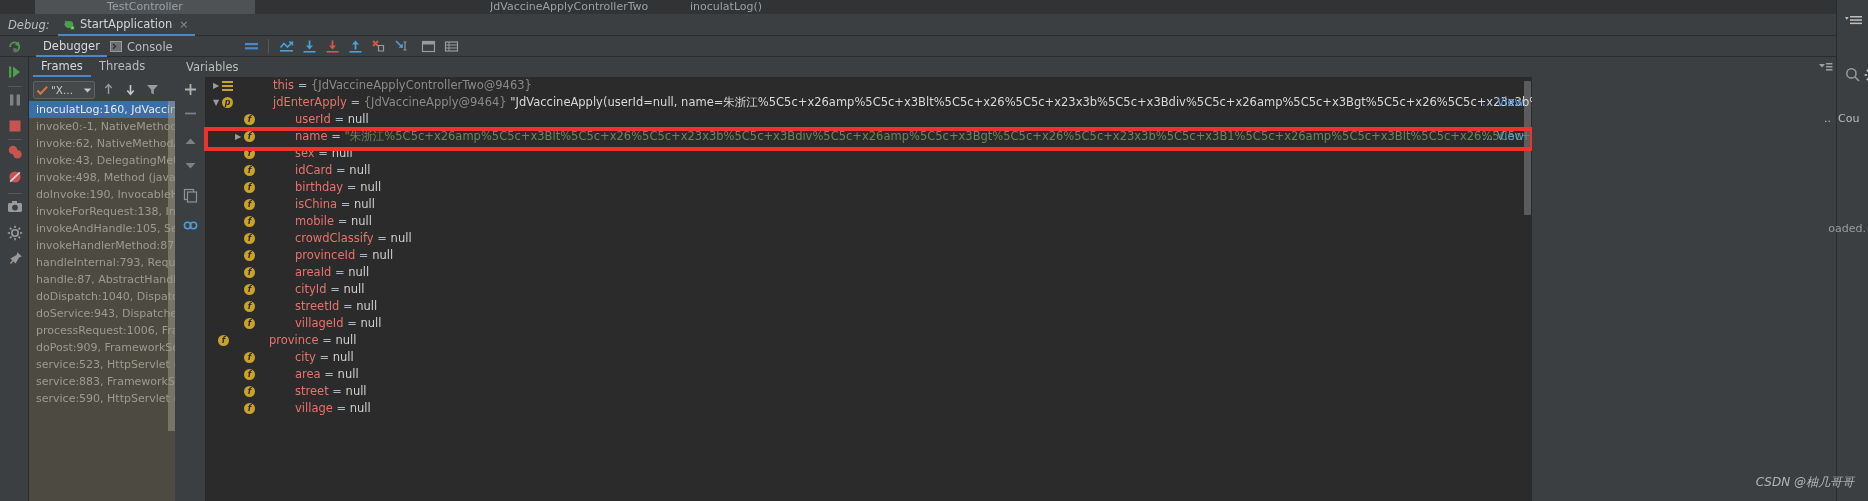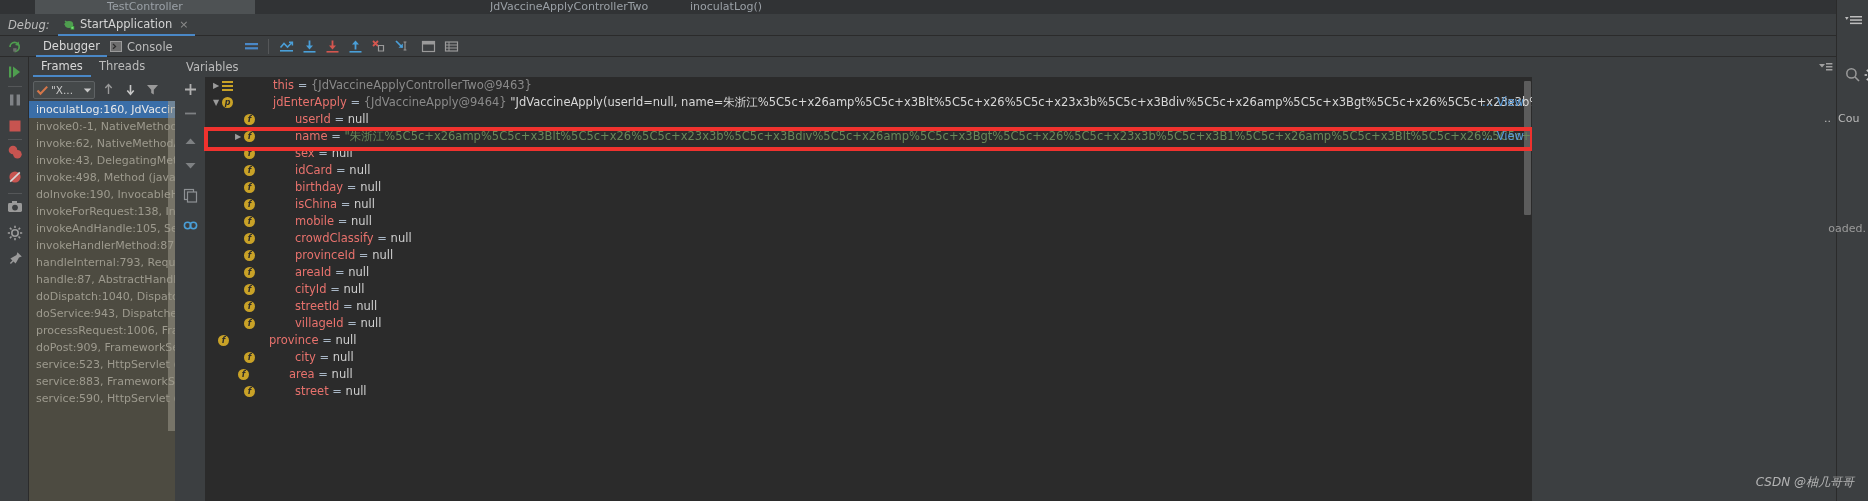--- a/index.html
+++ b/index.html
@@ -513,22 +513,23 @@
     <div class="var-row" style="padding-left: 26px;"><span class="arrow"></span><span class="var-badge">f</span><span class="vname">isChina</span><span class="veq"> = </span><span class="vnull">null</span></div>
     <div class="var-row" style="padding-left: 26px;"><span class="arrow"></span><span class="var-badge">f</span><span class="vname">mobile</span><span class="veq"> = </span><span class="vnull">null</span></div>
     <div class="var-row" style="padding-left: 26px;"><span class="arrow"></span><span class="var-badge">f</span><span class="vname">crowdClassify</span><span class="veq"> = </span><span class="vnull">null</span></div>
     <div class="var-row" style="padding-left: 26px;"><span class="arrow"></span><span class="var-badge">f</span><span class="vname">provinceId</span><span class="veq"> = </span><span class="vnull">null</span></div>
     <div class="var-row" style="padding-left: 26px;"><span class="arrow"></span><span class="var-badge">f</span><span class="vname">areaId</span><span class="veq"> = </span><span class="vnull">null</span></div>
     <div class="var-row" style="padding-left: 26px;"><span class="arrow"></span><span class="var-badge">f</span><span class="vname">cityId</span><span class="veq"> = </span><span class="vnull">null</span></div>
     <div class="var-row" style="padding-left: 26px;"><span class="arrow"></span><span class="var-badge">f</span><span class="vname">streetId</span><span class="veq"> = </span><span class="vnull">null</span></div>
     <div class="var-row" style="padding-left: 26px;"><span class="arrow"></span><span class="var-badge">f</span><span class="vname">villageId</span><span class="veq"> = </span><span class="vnull">null</span></div>
     <div class="var-row" style=""><span class="arrow"></span><span class="var-badge">f</span><span class="vname">province</span><span class="veq"> = </span><span class="vnull">null</span></div>
     <div class="var-row" style="padding-left: 26px;"><span class="arrow"></span><span class="var-badge">f</span><span class="vname">city</span><span class="veq"> = </span><span class="vnull">null</span></div>
-    <div class="var-row" style="padding-left: 20px;"><span class="arrow"></span><span class="var-badge">f</span><span class="vname">area</span><span class="veq"> = </span><span class="vnull">null</span></div>
+    <div class="var-row" style="padding-left: 26px;"><span class="arrow"></span><span class="var-badge">f</span><span class="vname">area</span><span class="veq"> = </span><span class="vnull">null</span></div>
     <div class="var-row" style="padding-left: 26px;"><span class="arrow"></span><span class="var-badge">f</span><span class="vname">street</span><span class="veq"> = </span><span class="vnull">null</span></div>
+    <div class="var-row" style="padding-left: 26px;"><span class="arrow"></span><span class="var-badge">f</span><span class="vname">village</span><span class="veq"> = </span><span class="vnull">null</span></div>
   </div>
 
 <div class="redbox" style="left:204px; top:127px; width:1330px; height:24px;"></div>
 
 <div class="right-pane-top">
   <div class="rt-icon" style="left:286px;">
     <svg width="15" height="14" viewBox="0 0 15 14">
       <path d="M1 4 L4 7.4 L7 4" fill="#a0a0a0"></path>
       <rect x="8" y="3" width="6.4" height="1.5" fill="#a0a0a0"></rect>
       <rect x="8" y="6" width="6.4" height="1.5" fill="#a0a0a0"></rect>

